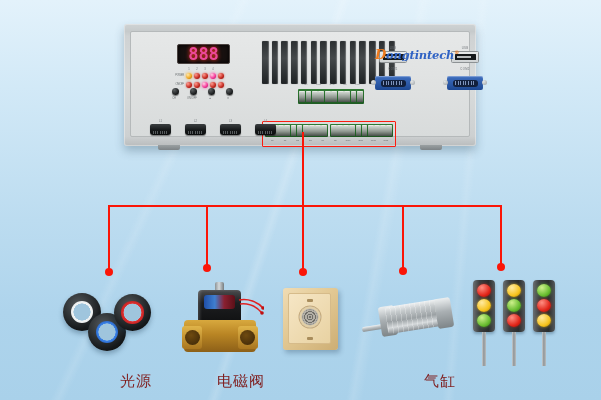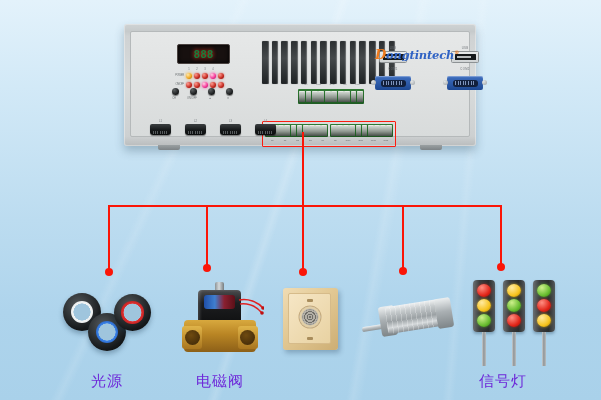--- a/index.html
+++ b/index.html
@@ -36,21 +36,21 @@
   .device-foot { position:absolute; bottom:-4px; height:5px; width:22px;
     background: linear-gradient(#9aa0a2,#7d8386); border-radius:0 0 2px 2px; }
 
   
   .seg-display {
     position:absolute; left:46px; top:12px; width:53px; height:20px;
     background:#17100f; border:1px solid #4a4240; border-radius:2px;
     display:flex; align-items:center; justify-content:center; gap:1px;
     box-shadow: inset 0 0 4px #000;
   }
-  .seg-digit { color:#15803d; font-family:"DejaVu Sans Mono", monospace; font-size:11px;
+  .seg-digit { color:#ec4899; font-family:"DejaVu Sans Mono", monospace; font-size:17px;
     font-weight:bold; letter-spacing:0px; text-shadow:0 0 4px #ff3a20; line-height:1; }
 
   
   .led-block { position:absolute; left:37px; top:36px; width:66px; }
   .led-row { display:flex; align-items:center; gap:2px; height:9px; }
   .led-rowlabel { font-size:2.6px; color:#6a6f71; width:16px; text-align:right; letter-spacing:-.2px;}
   .led { width:6px; height:6px; border-radius:50%; background:radial-gradient(circle at 32% 30%, #ff9b8f, #c0231a 62%, #6e0d08);
          box-shadow:0 0 2px rgba(200,30,20,.7); }
   .led.amber { background:radial-gradient(circle at 32% 30%, #ffe9a8, #f0a41b 60%, #8a5400); box-shadow:0 0 3px rgba(255,170,20,.9);}
   .led.pink  { background:radial-gradient(circle at 32% 30%, #ffd2e4, #f7369a 58%, #94064f); box-shadow:0 0 3px rgba(247,54,154,.85);}
@@ -123,21 +123,21 @@
 
   
   .wire { position:absolute; background:#fb1507; }
   .dot { position:absolute; width:8px; height:8px; border-radius:50%; background:#fb1507; }
 
   
   .caption { position:absolute; left:313px; top:163px; font-size:18px; color:#2b2b2b;
     font-family:"Liberation Sans", sans-serif; letter-spacing:.5px; white-space:nowrap; }
 
   
-  .dev-label { position:absolute; font-size:15px; color:#6d28d9; text-align:center; width:90px; letter-spacing:1px;}
+  .dev-label { position:absolute; font-size:15px; color:#7f1d1d; text-align:right; width:90px; letter-spacing:1px;}
 
   
   .ring { position:absolute; border-radius:50%; }
   .ring-outer { box-shadow:0 3px 5px rgba(30,60,85,.35); }
   .ring i { position:absolute; inset:18%; border-radius:50%; background:#9fc5dd; }
 
   
   .valve { position:absolute; left:182px; top:282px; width:76px; height:78px; }
   .valve-coil { position:absolute; left:16px; top:8px; width:43px; height:33px;
     background:linear-gradient(to bottom,#4b4c4e,#1d1e20 40%,#101112); border-radius:4px 4px 3px 3px;
@@ -427,20 +427,21 @@
       <div class="plate-led" style="bottom:3px;"></div>
     </div>
   </div>
 
   <div class="cyl">
     <div class="cyl-rod"></div>
     <div class="cyl-cap" style="left:18px; top:11px; transform:rotate(-9deg);"></div>
     <div class="cyl-barrel"></div>
     <div class="cyl-cap" style="left:74px; top:3px; transform:rotate(-9deg);"></div>
   </div>
+  <div class="dev-label" style="left:366px; top:372px;">气缸</div>
 
   <div class="tl" style="left:473px; top:280px;">
     <div class="tl-head">
       <div class="tl-lamp tl-red"></div>
       <div class="tl-lamp tl-yel"></div>
       <div class="tl-lamp tl-grn"></div>
     </div>
     <div class="tl-pole"></div>
   </div>
   <div class="tl" style="left:503px; top:280px;">
@@ -452,14 +453,13 @@
     <div class="tl-pole"></div>
   </div>
   <div class="tl" style="left:533px; top:280px;">
     <div class="tl-head">
       <div class="tl-lamp tl-grn"></div>
       <div class="tl-lamp tl-red"></div>
       <div class="tl-lamp tl-yel"></div>
     </div>
     <div class="tl-pole"></div>
   </div>
-  <div class="dev-label" style="left:458px; top:372px;">信号灯</div>
 </div>
 
 </body></html>

